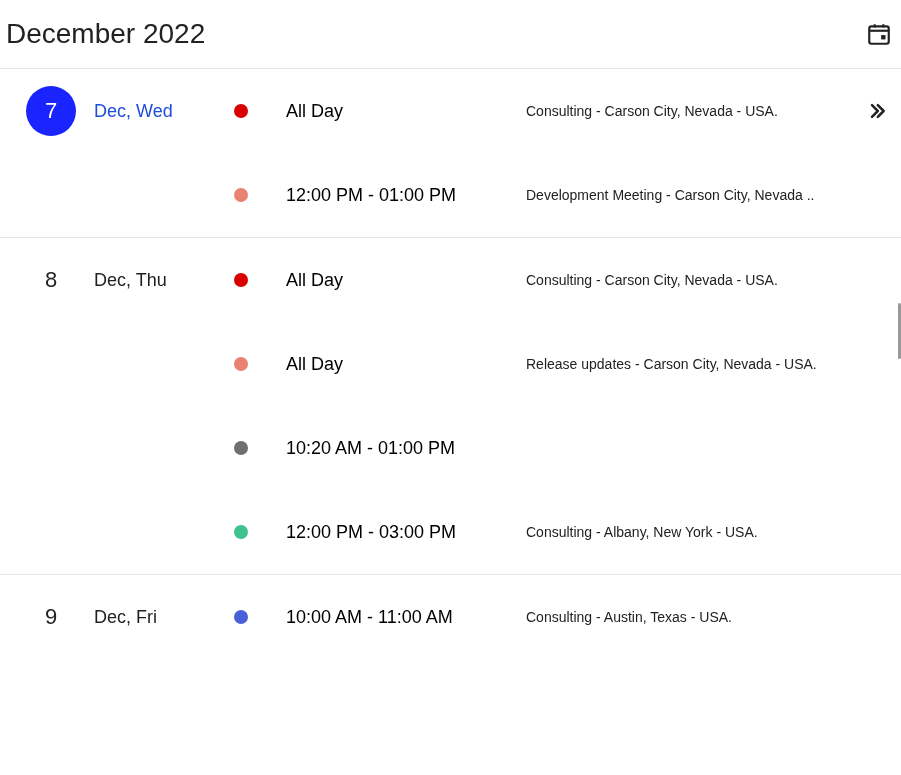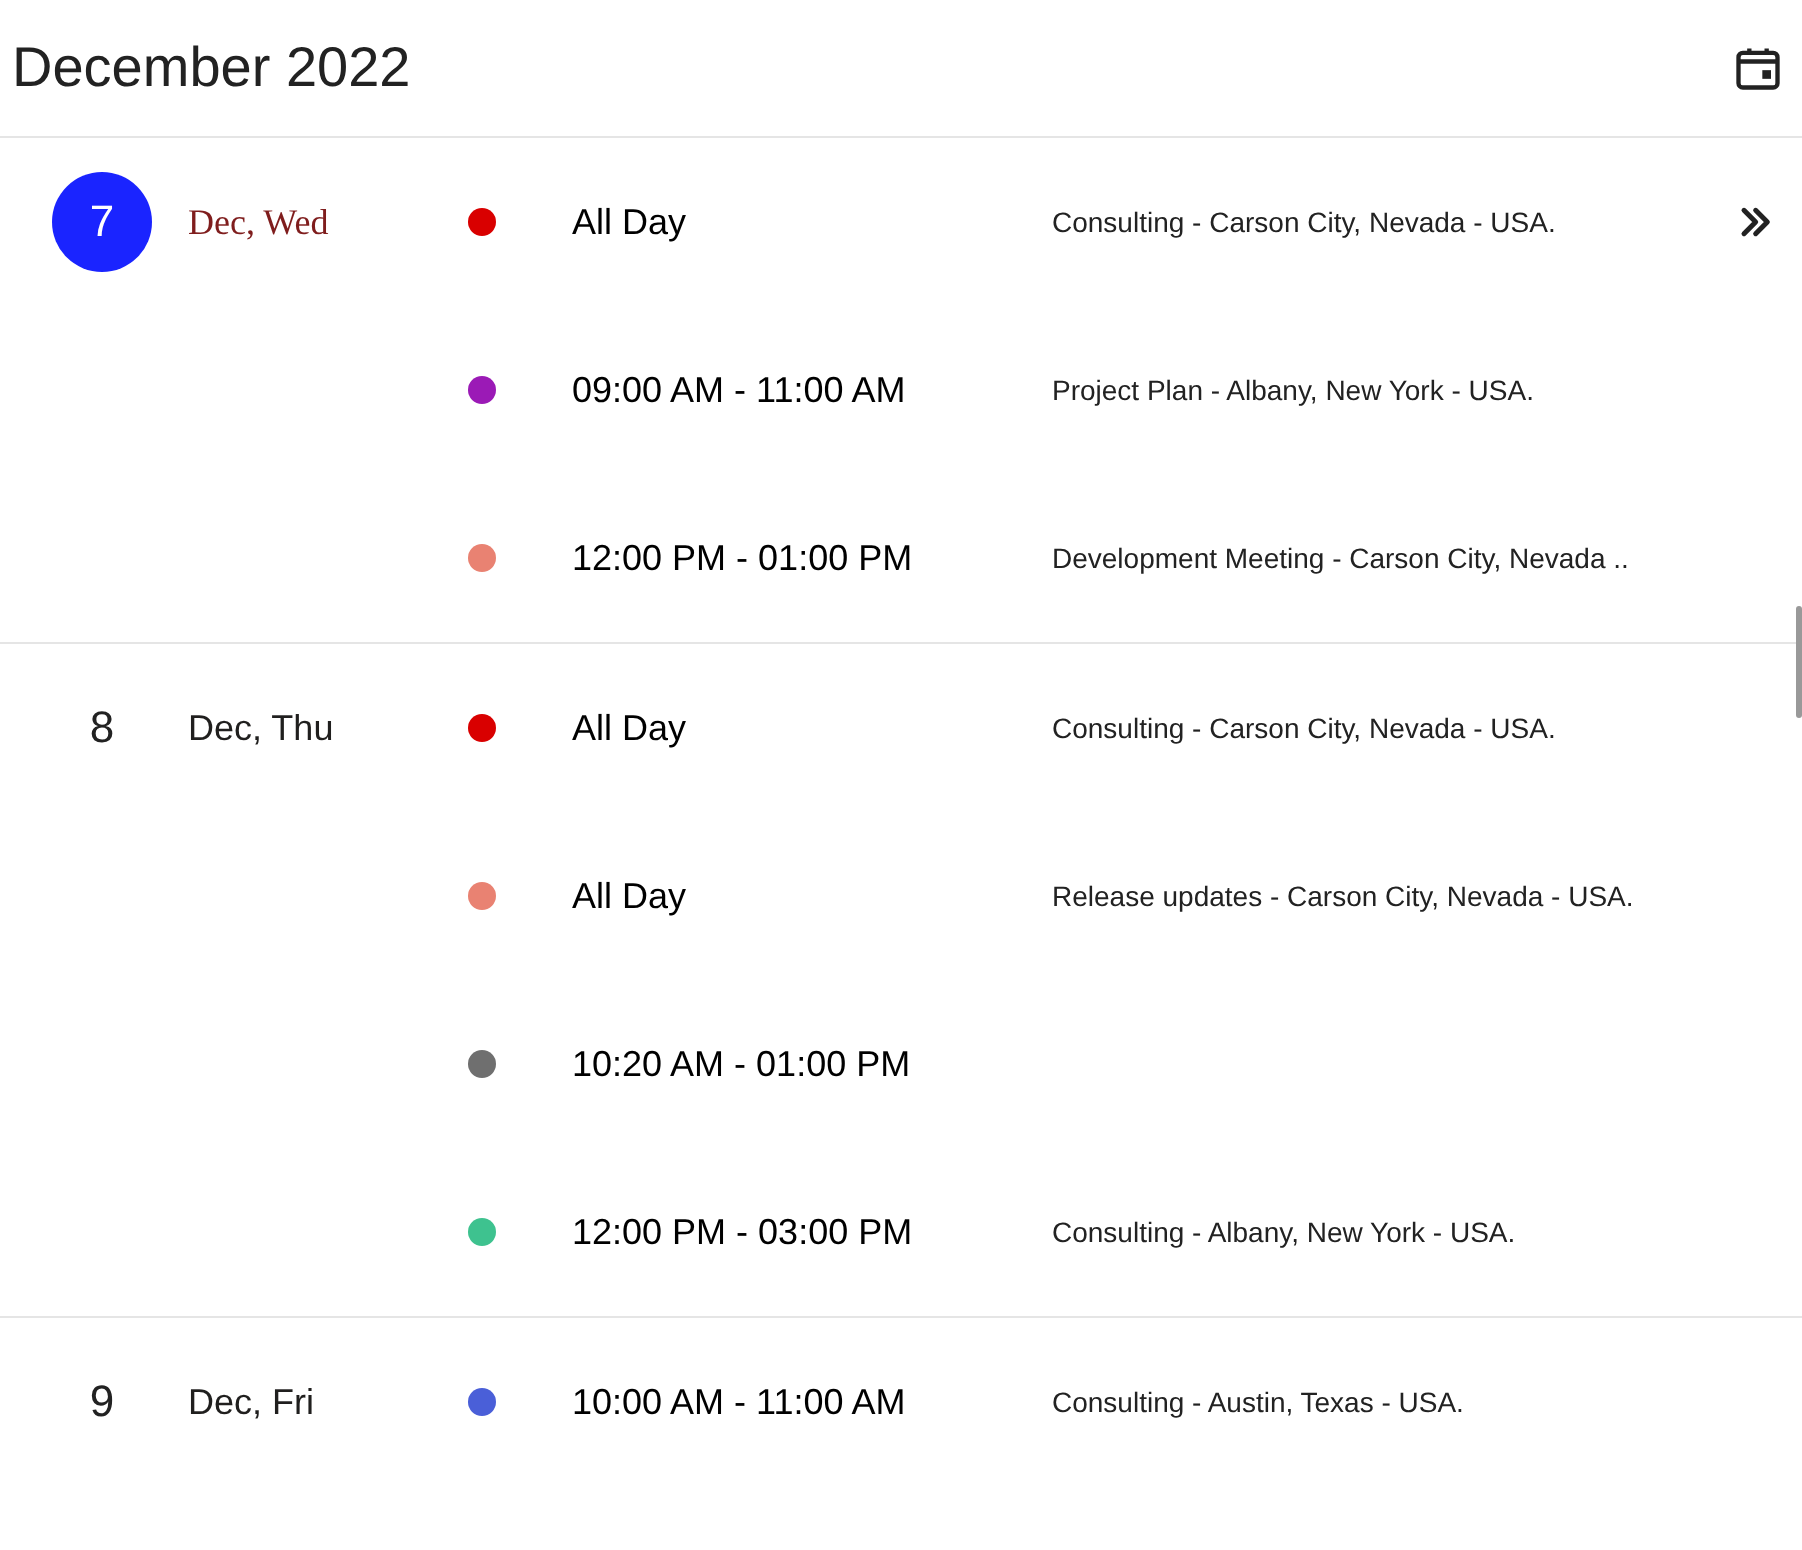--- a/index.html
+++ b/index.html
@@ -58,21 +58,21 @@
       background: #1a24ff;
       color: #fff;
     }
     .date-badge.plain {
       color: #222;
     }
     .dow-col {
       width: 130px;
       font-size: 18px;
     }
-    .dow-col.today { color: #7f1d1d; font-family: Liberation Serif, serif; }
+    .dow-col.today { color: #1d4ed8; }
     .dot-col {
       width: 62px;
       display: flex;
       justify-content: flex-start;
       padding-left: 10px;
     }
     .dot {
       width: 14px;
       height: 14px;
       border-radius: 50%;
@@ -142,29 +142,20 @@
         <div class="title-col">Consulting - Carson City, Nevada - USA.</div>
         <div class="arrow-icon"><svg viewBox="0 0 24 24" width="20" height="20" fill="none" stroke="#222" stroke-width="3" stroke-linecap="round" stroke-linejoin="round">
             <polyline points="6 5 13 12 6 19"></polyline>
             <polyline points="13 5 20 12 13 19"></polyline>
           </svg></div>
       </div>
       <div class="row">
         <div class="date-col"></div>
         <div class="dow-col today"></div>
         <div class="dot-col">
-          <div class="dot" style="background: rgb(155, 26, 182);"></div>
-        </div>
-        <div class="time-col">09:00 AM - 11:00 AM</div>
-        <div class="title-col">Project Plan - Albany, New York - USA.</div>
-      </div>
-      <div class="row">
-        <div class="date-col"></div>
-        <div class="dow-col today"></div>
-        <div class="dot-col">
           <div class="dot" style="background: rgb(233, 130, 114);"></div>
         </div>
         <div class="time-col">12:00 PM - 01:00 PM</div>
         <div class="title-col">Development Meeting - Carson City, Nevada ..</div>
       </div>
     </div>
     <div class="day-group">
       <div class="row">
         <div class="date-col">
           <div class="date-badge plain">8</div>

